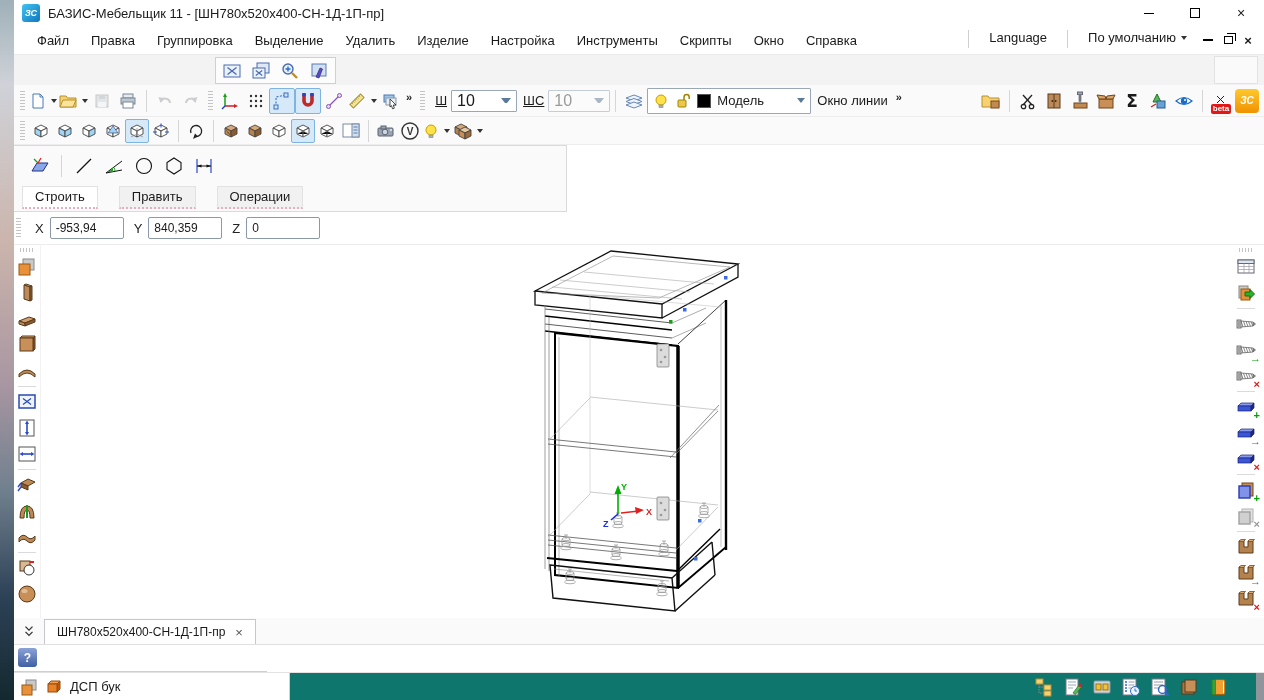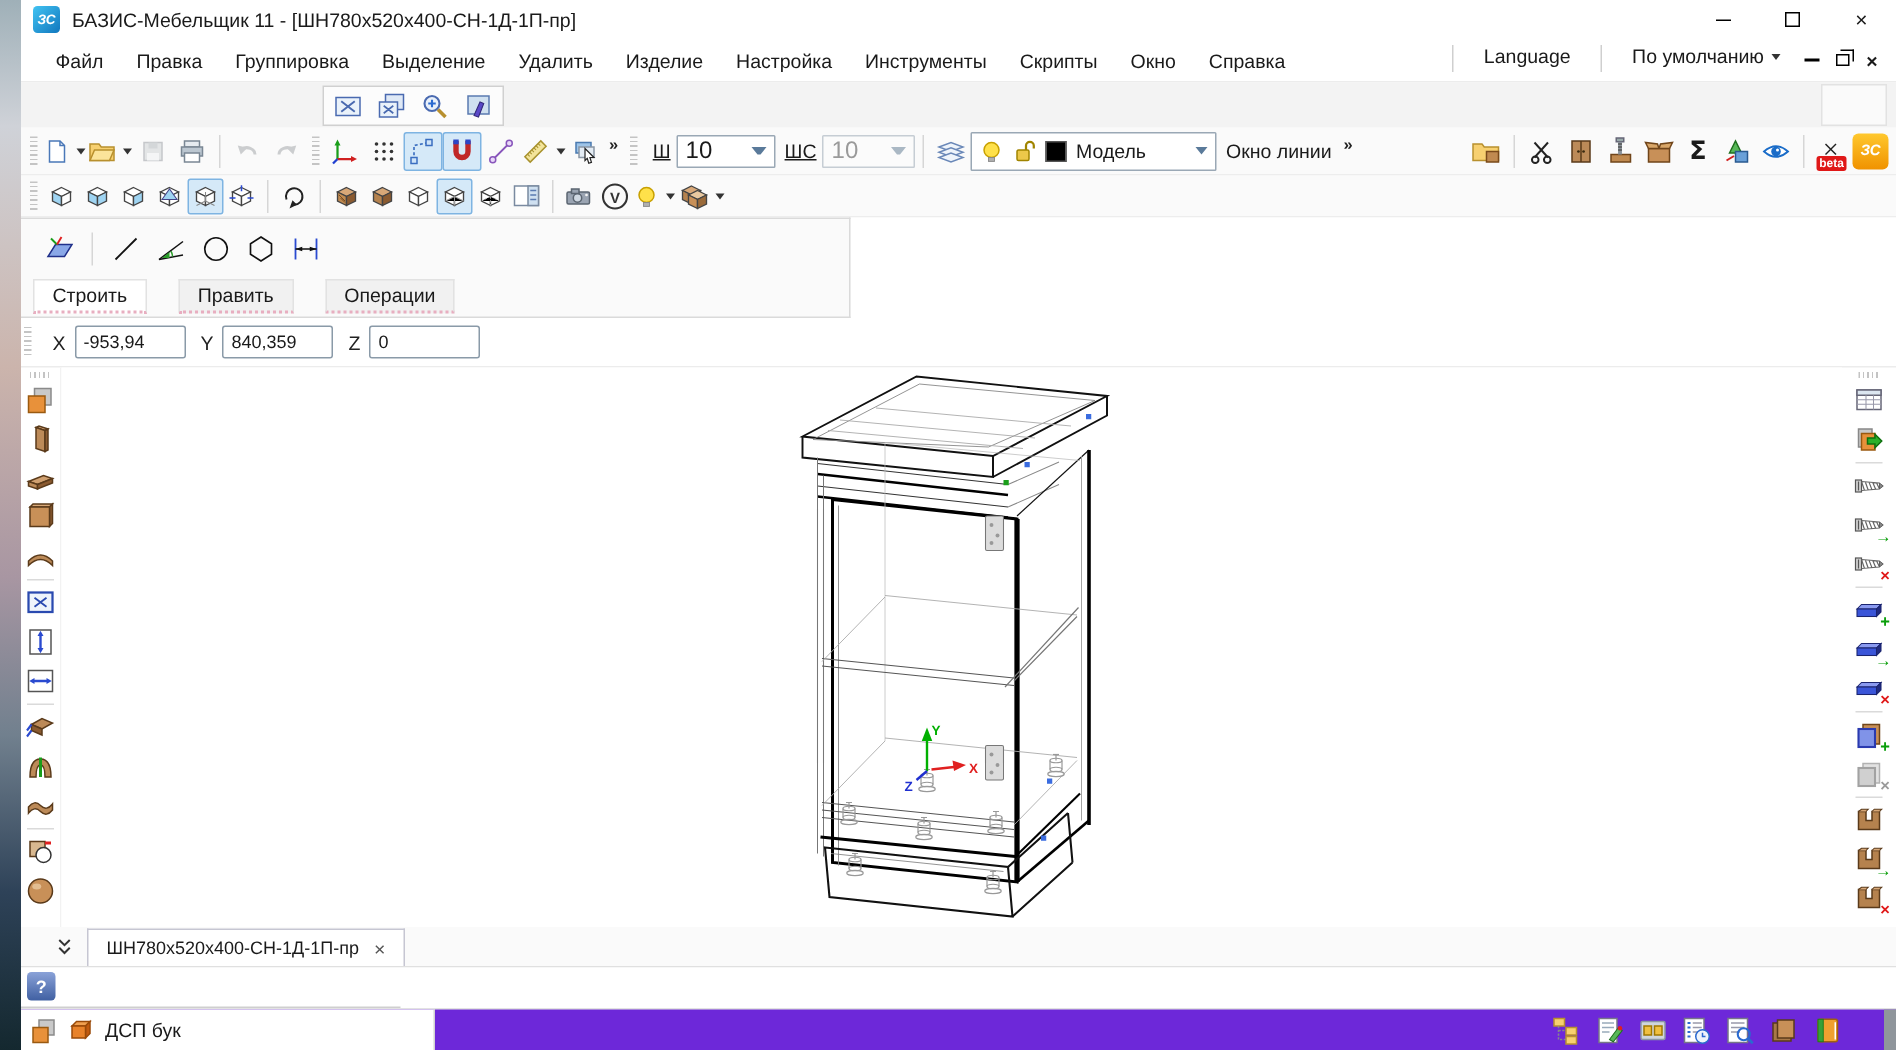--- a/index.html
+++ b/index.html
@@ -67,28 +67,28 @@
 .sbtn{width:24px;height:24px;display:flex;align-items:center;justify-content:center;margin:1px 0;position:relative}
 .sb-sep{width:18px;height:1px;background:#dadada;margin:2px 0}
 .canvas{flex:1;position:relative;background:#fff}
 .cab{position:absolute;left:479px;top:2px}
 .ovl{position:absolute;font-weight:bold;line-height:1}
 .ovl.g{color:#0a9e0a;font-size:11px;right:-2px;bottom:-2px}
 .ovl.ga{color:#0a9e0a;font-size:11px;right:-3px;bottom:-2px}
 .ovl.r{color:#e01818;font-size:11px;right:-2px;bottom:-2px}
 .ovl.gray{color:#9a9a9a;font-size:11px;right:-2px;bottom:-2px}
 
-.tabbar{height:27px;background:#fafafa;border-bottom:1px solid #e0e0e0;display:flex;align-items:flex-end;padding-left:20px;flex:0 0 auto}
+.tabbar{height:27px;background:#fafafa;border-bottom:1px solid #e0e0e0;display:flex;align-items:flex-end;padding-left:6px;flex:0 0 auto}
 .more-btn{width:18px;height:18px;margin:0 2px 4px 0;display:flex;align-items:center;justify-content:center}
 .doc-tab{height:25px;background:#fff;border:1px solid #c6c6d2;border-bottom:none;display:flex;align-items:center;padding:0 12px;font-size:12px;gap:10px;margin-left:4px}
 .tab-close{color:#555;font-size:13px}
 .helpbar{height:27px;background:#fff;position:relative;flex:0 0 auto}
 .help-btn{position:absolute;left:4px;top:3px;width:19px;height:19px;border-radius:3px;background:linear-gradient(180deg,#8aa2d8,#4060a2);color:#fff;font-weight:bold;display:flex;align-items:center;justify-content:center;font-size:12px}
 .help-underline{position:absolute;left:0;bottom:0;width:253px;border-bottom:1px solid #cfcfcf}
-.statusbar{height:28px;background:#6d28d9;display:flex;align-items:center;position:relative;border-top:1px solid #e2e2e2;flex:0 0 auto}
+.statusbar{height:28px;background:#0f766e;display:flex;align-items:center;position:relative;border-top:1px solid #e2e2e2;flex:0 0 auto}
 .status-left{width:276px;height:100%;background:#fff;border-right:1px solid #d2d2d2;display:flex;align-items:center;padding-left:6px;gap:8px}
 .status-tray{margin-left:auto;margin-right:34px;display:flex;gap:5px;align-items:center}
 .traybtn{width:24px;height:24px;display:flex;align-items:center;justify-content:center}
 .corner{position:absolute;right:0;top:0;width:8px;height:100%;background:#8f959b}
 .glyph-sigma{font-size:17px;font-weight:bold;font-family:"DejaVu Sans",sans-serif}
 .i16{width:16px;height:16px}.i18{width:18px;height:18px}.i20{width:20px;height:20px}.i22{width:22px;height:22px}
 svg{display:block}
 </style>
 </head>
 <body>

